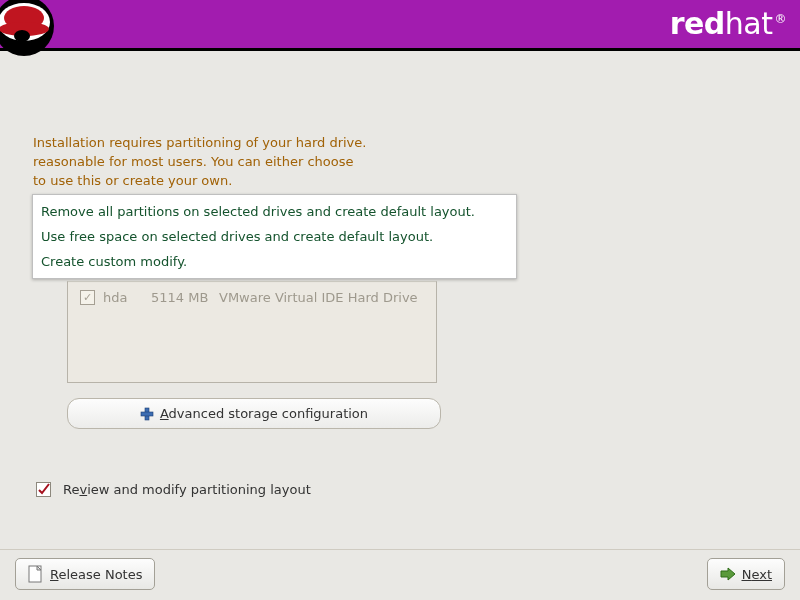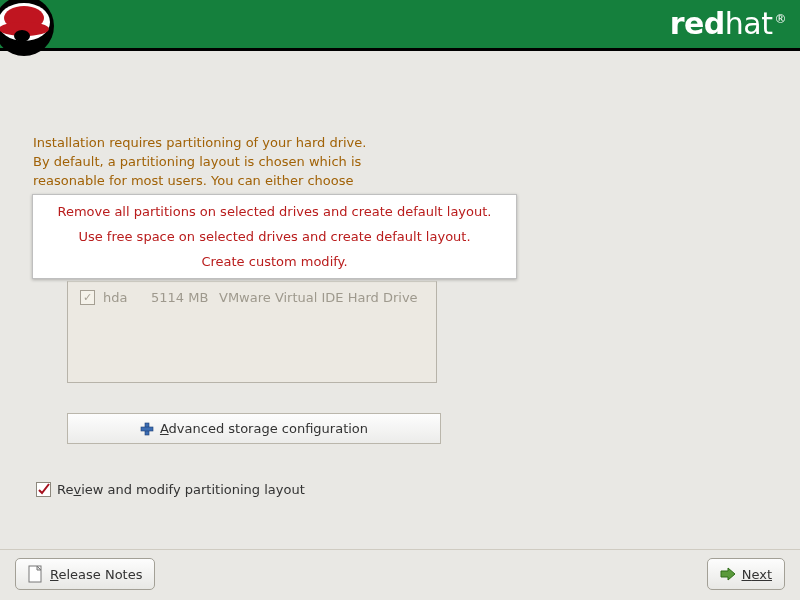--- a/index.html
+++ b/index.html
@@ -9,21 +9,21 @@
     height: 600px;
     font-family: "DejaVu Sans", "Liberation Sans", Arial, sans-serif;
     font-size: 13px;
     background: #e9e8e4;
     color: #000;
     overflow: hidden;
     position: relative;
   }
   .header {
     height: 48px;
-    background: #15803d;
+    background: #a21caf;
     border-bottom: 3px solid #000;
     position: relative;
   }
   .fedora {
     position: absolute;
     left: -8px;
     top: -6px;
     width: 70px;
     height: 70px;
   }
@@ -54,23 +54,22 @@
     left: 32px;
     top: 194px;
     width: 479px;
     background: #fff;
     border: 1px solid #bfbfbf;
     box-shadow: 0 1px 3px rgba(0,0,0,0.25);
     padding: 4px 2px;
   }
   .dropdown-list .opt {
     padding: 5px 6px;
-    color: #b91c1c;
+    color: #14532d;
     cursor: pointer;
-    text-align: center;
   }
 
   .drive-box {
     position: absolute;
     left: 67px;
     top: 281px;
     width: 370px;
     height: 102px;
     background: #ece9e2;
     border: 1px solid #b7b3a9;
@@ -100,36 +99,35 @@
   .row .col-size { width: 60px; }
 
   .adv-btn {
     position: absolute;
     left: 67px;
     top: 398px;
     width: 372px;
     height: 29px;
     background: linear-gradient(#fdfdfd, #ececea);
     border: 1px solid #bab6ab;
-    border-radius: 0;
+    border-radius: 12px;
     display: flex;
     align-items: center;
     justify-content: center;
     gap: 6px;
     cursor: pointer;
     color: #333;
-    margin-top: 15px;
   }
   .review-row {
     position: absolute;
     left: 36px;
     top: 482px;
     display: flex;
     align-items: center;
-    gap: 6px;
+    gap: 12px;
     color: #333;
   }
   .chk {
     width: 13px;
     height: 13px;
     border: 1px solid #8d887d;
     background: #fff;
     display: inline-flex;
     align-items: center;
     justify-content: center;
@@ -181,21 +179,20 @@
     <ellipse cx="30" cy="42" rx="8" ry="6" fill="#000"></ellipse>
   </svg>
   <div class="brand">
     <span class="bold">red</span><span>hat</span><span class="reg">®</span>
   </div>
 </div>
 
 <div class="content">
   <div class="intro">
     <div>Installation requires partitioning of your hard drive.</div>
-    <div>By default, a partitioning layout is chosen which is</div>
     <div>reasonable for most users.  You can either choose</div>
     <div>to use this or create your own.</div>
   </div>
 </div>
 
 <div class="drive-box">
   <div class="row">
     <span class="cb">✓</span>
     <span class="col-name">hda</span>
     <span class="col-size">5114 MB</span>

